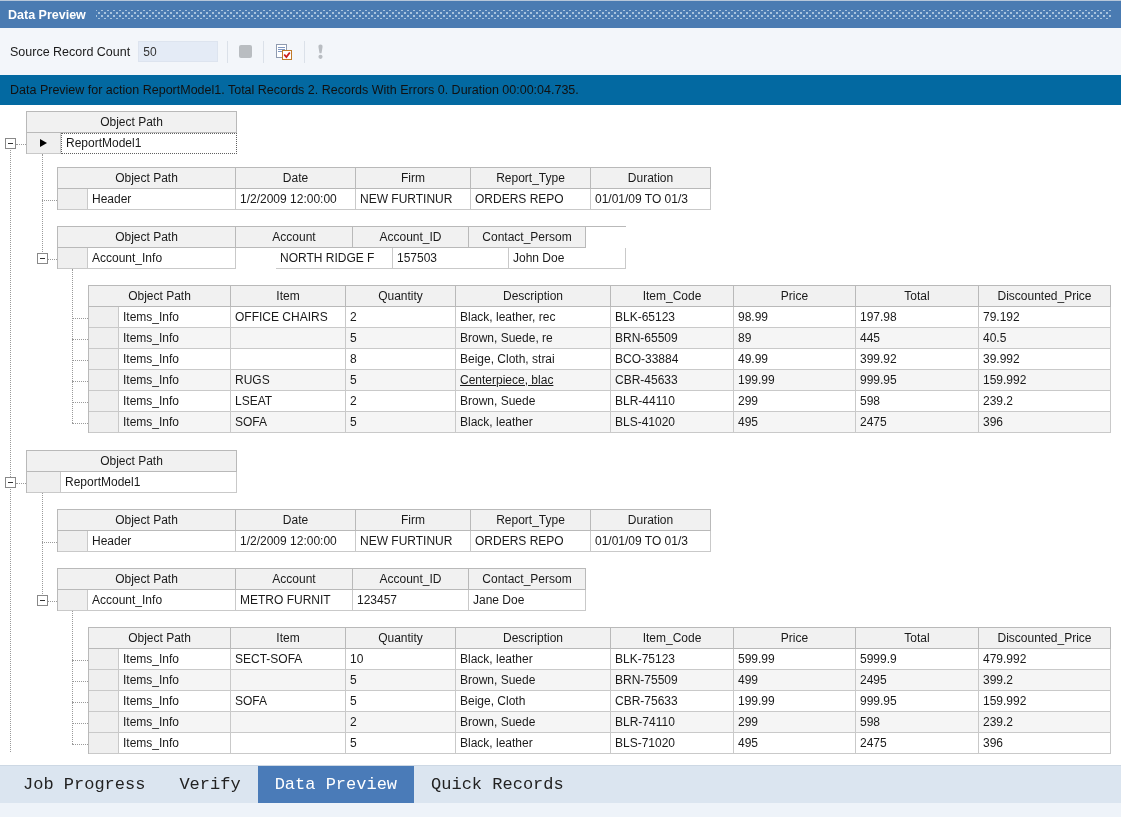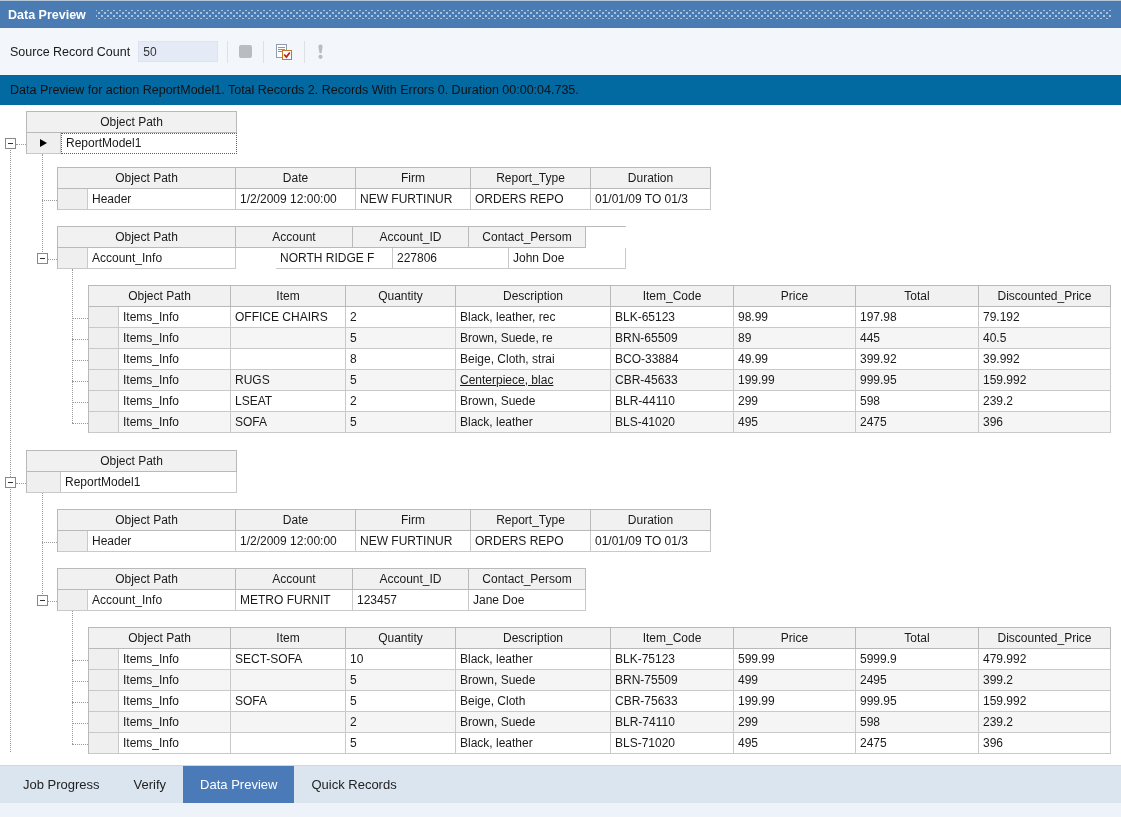--- a/index.html
+++ b/index.html
@@ -42,21 +42,21 @@
   .arrow { width:0; height:0; border-left:7px solid #000; border-top:4.5px solid transparent; border-bottom:4.5px solid transparent; }
 
   
   .vline { position:absolute; width:0; border-left:1px dotted #9a9a9a; }
   .hline { position:absolute; height:0; border-top:1px dotted #9a9a9a; }
   .expander { position:absolute; width:11px; height:11px; background:#fff; border:1px solid #898989; }
   .expander::before { content:""; position:absolute; left:2px; top:4px; width:5px; height:1px; background:#333; }
 
   
   .tabbar { height:38px; background:#dbe5f0; border-top:1px solid #cdd8e4; display:flex; align-items:stretch; padding-left:6px; flex:none; }
-  .tab { line-height:38px; padding:0 17px; font-size:13px; color:#222; white-space:nowrap; cursor:default; }
+  .tab { line-height:38px; padding:0 17px; font-size:17px; color:#222; white-space:nowrap; cursor:default;font-family:Liberation Mono, monospace; }
   .tab.selected { background:var(--tabsel,#4a7bb8); color:#fff; }
   .bottomstrip { height:14px; background:#eef3f9; flex:none; }
 </style>
 </head>
 <body>
 
 <div class="panel">
 
   <div class="titlebar">
     <span class="title">Data Preview</span>
@@ -112,21 +112,21 @@
           <div class="g-c" style="width: 120px;">01/01/09 TO 01/3</div>
         </div></div><div class="gap"></div><div class="grid" style="margin-left: 57px;"><div class="grow">
           <div class="g-h" style="width: 178px;">Object Path</div>
           <div class="g-h" style="width: 117px;">Account</div>
           <div class="g-h" style="width: 116px;">Account_ID</div>
           <div class="g-h" style="width: 117px;">Contact_Persom</div>
         </div><div class="grow">
           <div class="g-rh" style="width: 30px;"></div>
           <div class="g-c" style="width: 148px;">Account_Info</div>
           <div class="g-c" style="width: 117px; margin-left: 40px;">NORTH RIDGE F</div>
-          <div class="g-c" style="width: 116px;">227806</div>
+          <div class="g-c" style="width: 116px;">157503</div>
           <div class="g-c" style="width: 117px;">John Doe</div>
         </div></div><div class="gap"></div><div class="grid" style="margin-left: 88px;"><div class="grow">
           <div class="g-h" style="width: 142px;">Object Path</div>
           <div class="g-h" style="width: 115px;">Item</div>
           <div class="g-h" style="width: 110px;">Quantity</div>
           <div class="g-h" style="width: 155px;">Description</div>
           <div class="g-h" style="width: 123px;">Item_Code</div>
           <div class="g-h" style="width: 122px;">Price</div>
           <div class="g-h" style="width: 123px;">Total</div>
           <div class="g-h" style="width: 132px;">Discounted_Price</div>

